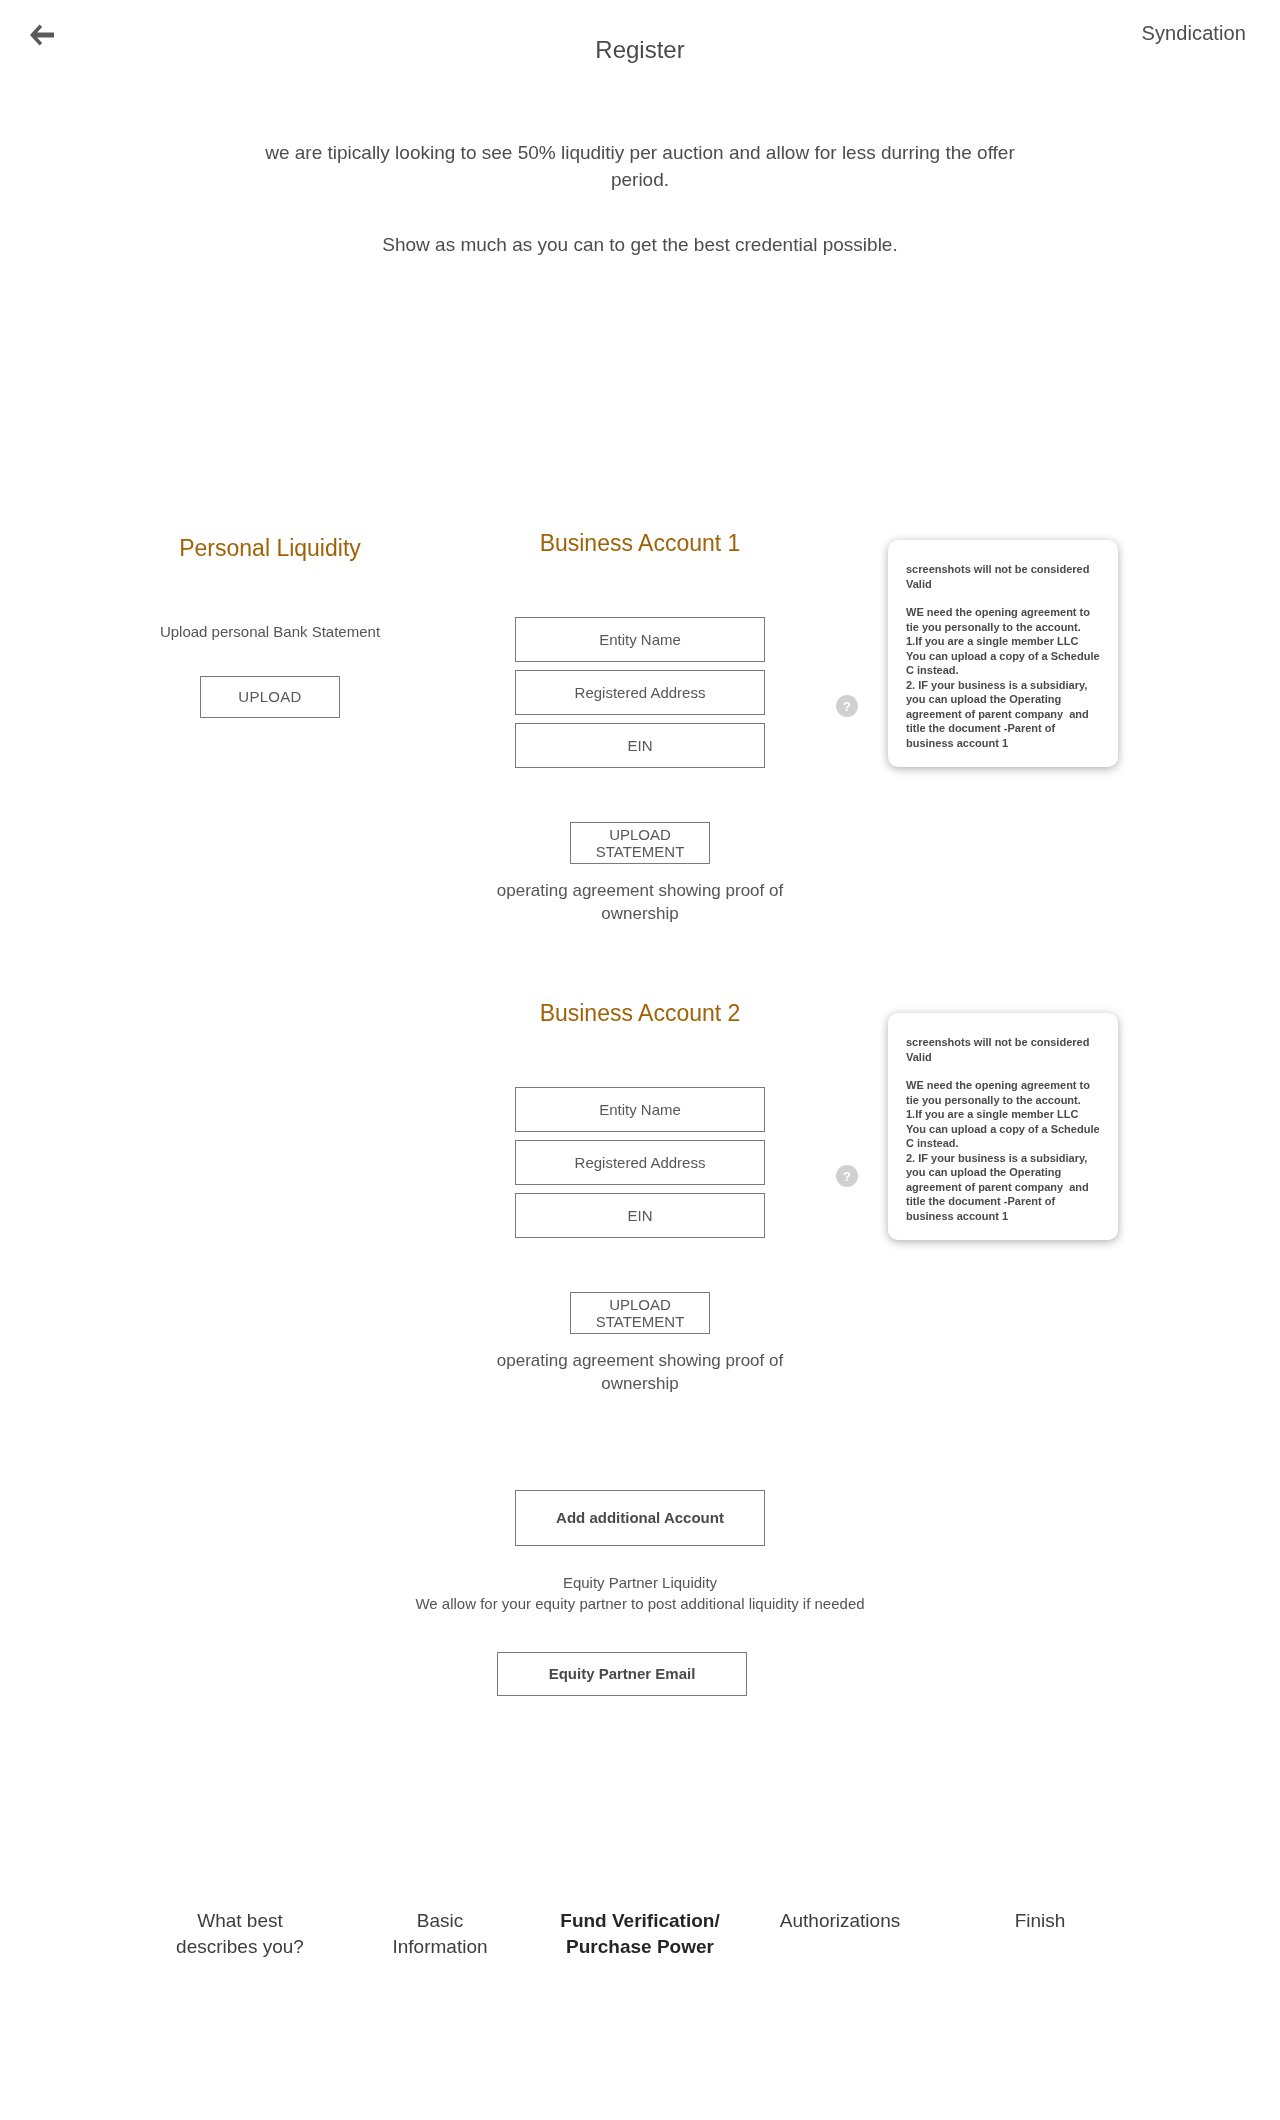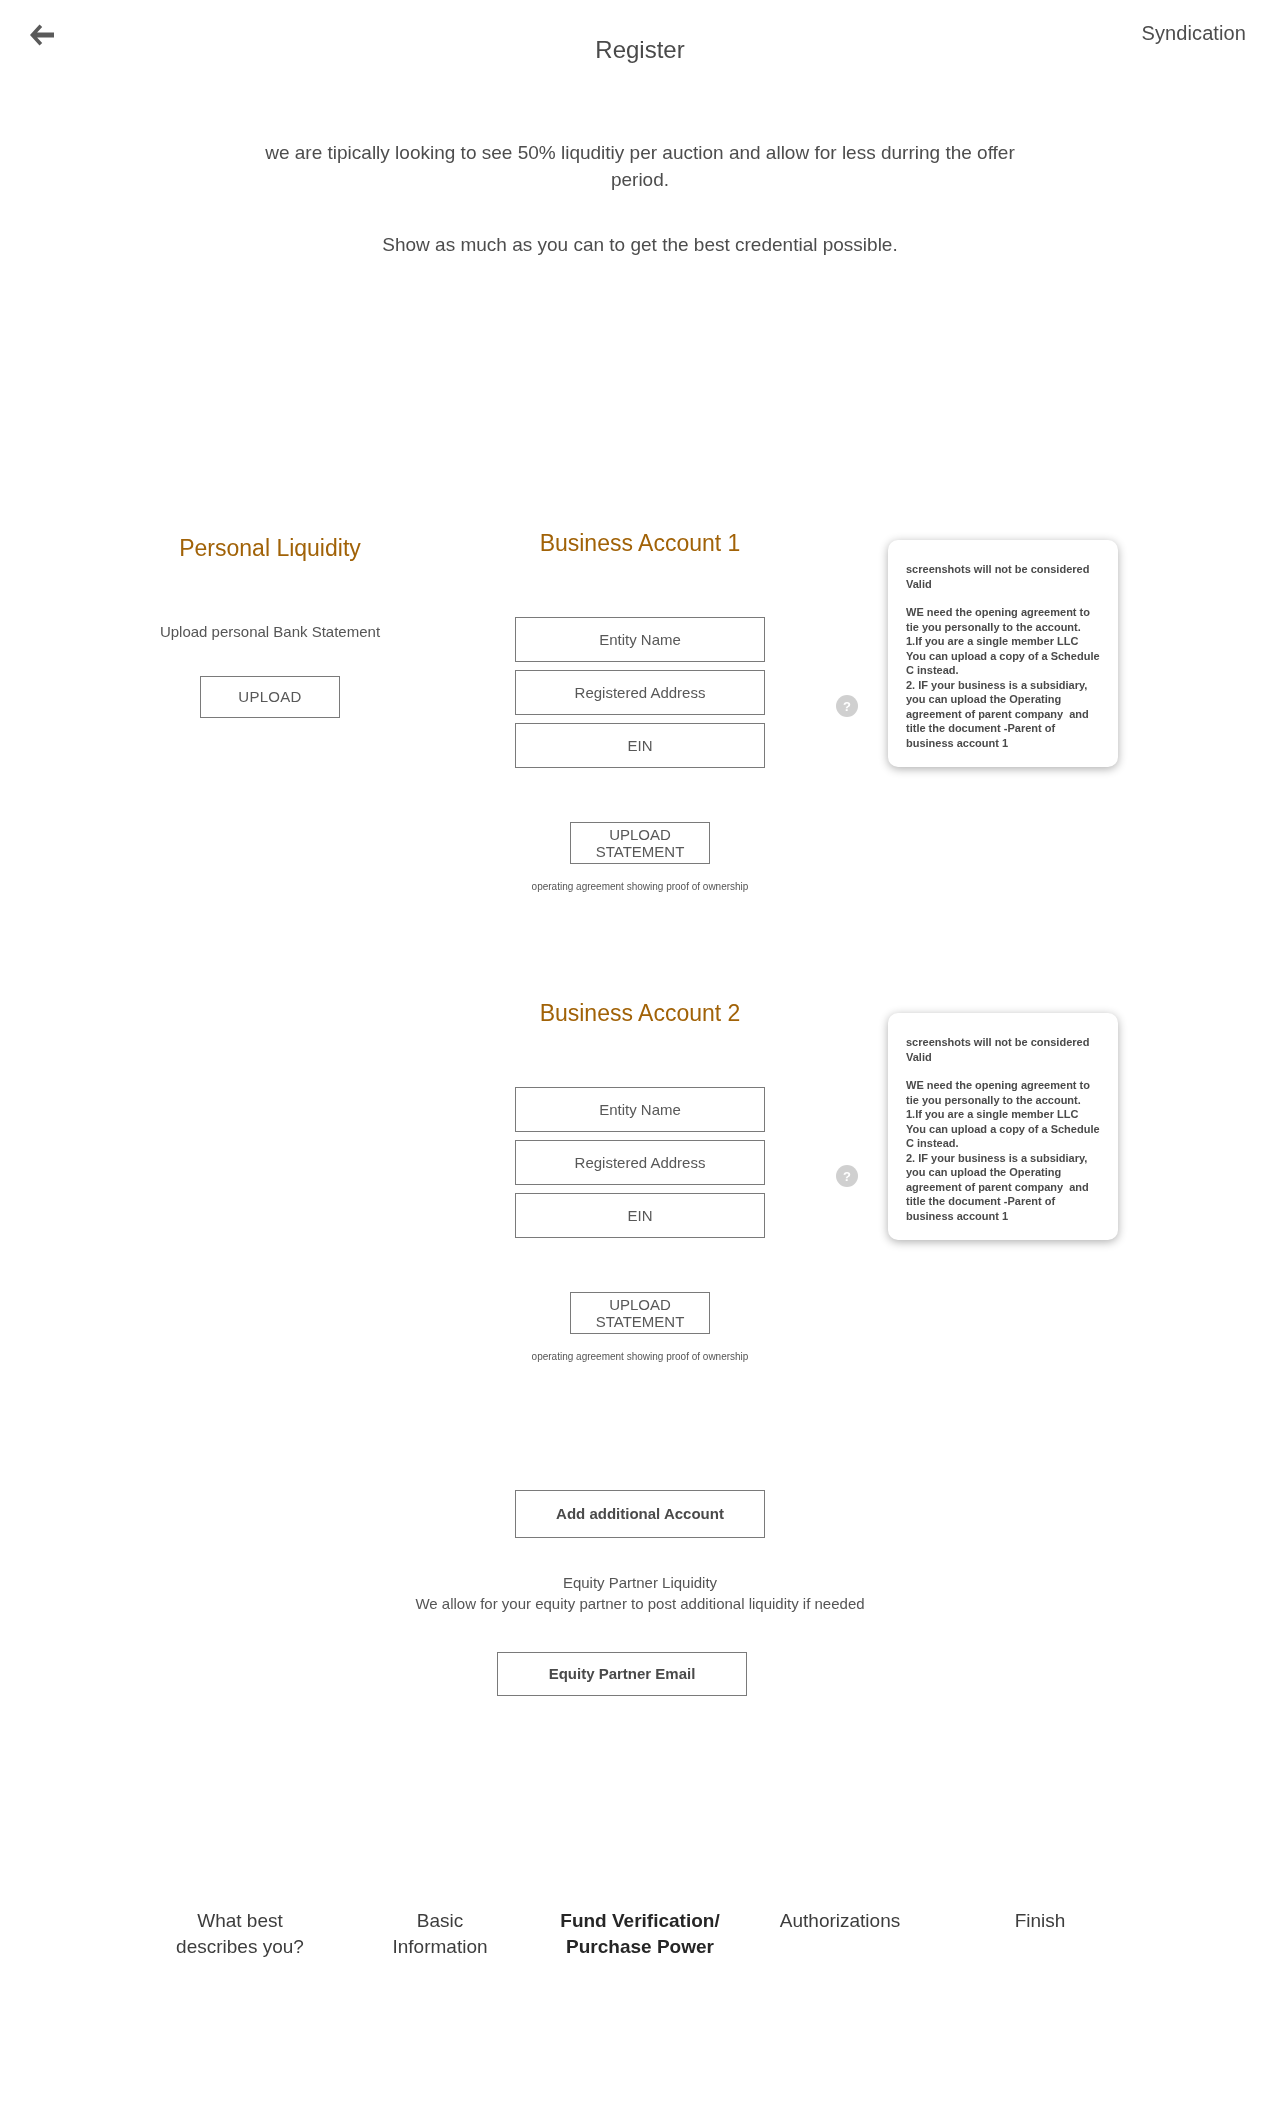--- a/index.html
+++ b/index.html
@@ -121,28 +121,28 @@
 
   .upload-stmt-btn {
     width: 140px; height: 42px;
     margin: 0 auto;
     font-size: 15px;
     flex-direction: column;
     line-height: 1.15;
   }
 
   .caption {
-    font-size: 10px;
+    font-size: 17px;
     line-height: 1.35;
     color: #555;
     margin: 16px 0 0 0;
   }
 
   .wide-btn {
-    width: 250px; height: 48px;
+    width: 250px; height: 56px;
     margin: 0 auto;
     font-size: 15px;
     font-weight: bold;
     color: #4a4a4a;
   }
 
   
   .tooltip-card {
     position: absolute;
     width: 230px;

